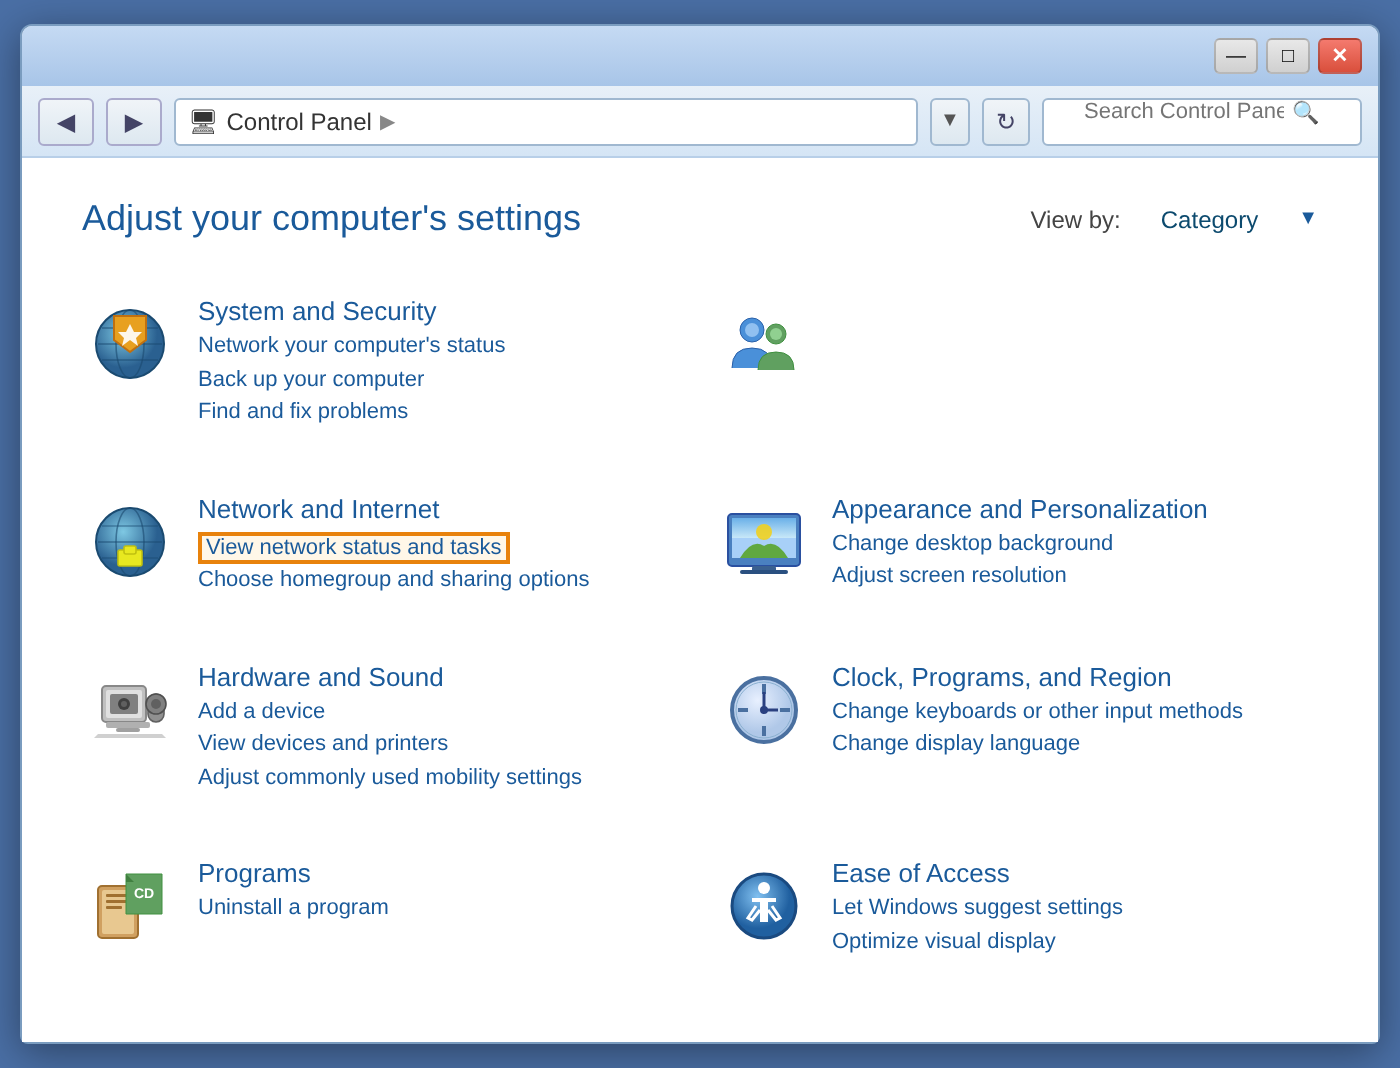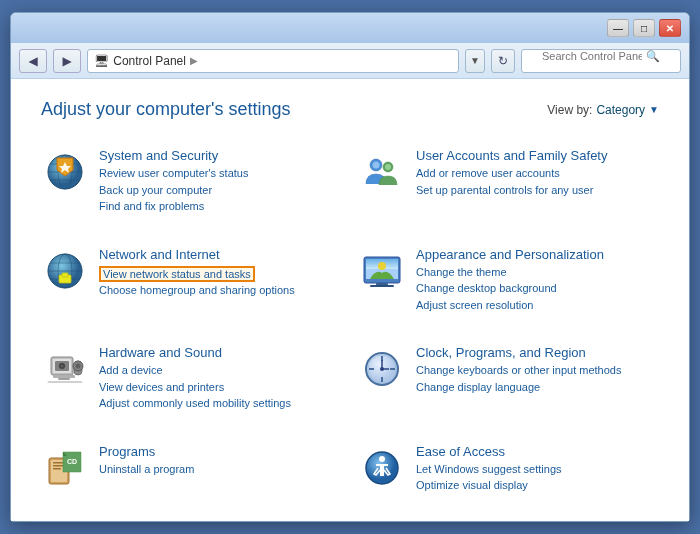--- a/index.html
+++ b/index.html
@@ -148,21 +148,21 @@
     .page-title {
       font-size: 18px;
       font-weight: 300;
       color: #1a5a9a;
     }
     .view-by {
       font-size: 12px;
       color: #444;
       display: flex;
       align-items: center;
-      gap: 4px;
+      gap: 20px;
     }
     .view-by-link {
       color: #0c4a6e;
       text-decoration: none;
       cursor: pointer;
     }
     .categories-grid {
       display: grid;
       grid-template-columns: 1fr 1fr;
       gap: 16px;
@@ -255,41 +255,36 @@
             <ellipse cx="20" cy="20" rx="7" ry="17" fill="none" stroke="#1a4a70" stroke-width="0.8" opacity="0.6"></ellipse>
             <line x1="4" y1="20" x2="36" y2="20" stroke="#1a4a70" stroke-width="0.8" opacity="0.6"></line>
             <line x1="6" y1="12" x2="34" y2="12" stroke="#1a4a70" stroke-width="0.8" opacity="0.6"></line>
             <line x1="6" y1="28" x2="34" y2="28" stroke="#1a4a70" stroke-width="0.8" opacity="0.6"></line>
             <path d="M28 6 L28 18 L20 24 L12 18 L12 6 Z" fill="#e8a020" stroke="#c07010" stroke-width="1"></path>
             <path d="M20 10 L22 14 L26 14 L23 17 L24 21 L20 18 L16 21 L17 17 L14 14 L18 14 Z" fill="white" opacity="0.9"></path>
           </svg>
         </div>
         <div class="category-text">
           <a class="category-title">System and Security</a>
-          <a class="category-link">Review user computer's status</a>
+          <a class="category-link">Network your computer's status</a>
           <a class="category-link">Back up your computer</a>
           <a class="category-link">Find and fix problems</a>
         </div>
       </div>
 
       <div class="category-item">
         <div class="category-icon">
           <svg viewBox="0 0 40 40" xmlns="http://www.w3.org/2000/svg">
             <circle cx="14" cy="13" r="6" fill="#4a90d9" stroke="#2a60a9" stroke-width="0.5"></circle>
             <circle cx="14" cy="13" r="3.5" fill="#90c0f0"></circle>
             <path d="M4 32 Q4 22 14 22 Q24 22 24 32" fill="#4a90d9" stroke="#2a60a9" stroke-width="0.5"></path>
             <circle cx="26" cy="15" r="5" fill="#60a060" stroke="#409040" stroke-width="0.5"></circle>
             <circle cx="26" cy="15" r="3" fill="#90d090"></circle>
             <path d="M17 33 Q17 24 26 24 Q35 24 35 33" fill="#60a060" stroke="#409040" stroke-width="0.5"></path>
           </svg>
-        </div>
-        <div class="category-text">
-          <a class="category-title">User Accounts and Family Safety</a>
-          <a class="category-link">Add or remove user accounts</a>
-          <a class="category-link">Set up parental controls for any user</a>
         </div>
       </div>
 
       <div class="category-item">
         <div class="category-icon">
           <svg viewBox="0 0 40 40" xmlns="http://www.w3.org/2000/svg">
             <defs>
               <radialGradient id="netGlobe" cx="40%" cy="35%">
                 <stop offset="0%" stop-color="#7ec8e3"></stop>
                 <stop offset="100%" stop-color="#2a6090"></stop>
@@ -326,21 +321,20 @@
               </linearGradient>
             </defs>
             <ellipse cx="20" cy="15" rx="4" ry="4" fill="#f0d020" opacity="0.9"></ellipse>
             <path d="M8 28 Q14 18 20 22 Q26 18 32 28 Z" fill="#60a840"></path>
             <rect x="14" y="32" width="12" height="3" fill="#3a6090" rx="1"></rect>
             <rect x="8" y="34" width="24" height="2" fill="#2a5080" rx="1"></rect>
           </svg>
         </div>
         <div class="category-text">
           <a class="category-title">Appearance and Personalization</a>
-          <a class="category-link">Change the theme</a>
           <a class="category-link">Change desktop background</a>
           <a class="category-link">Adjust screen resolution</a>
         </div>
       </div>
 
       <div class="category-item">
         <div class="category-icon">
           <svg viewBox="0 0 40 40" xmlns="http://www.w3.org/2000/svg">
             <rect x="6" y="8" width="22" height="18" rx="2" fill="#c0c0c0" stroke="#888" stroke-width="1"></rect>
             <rect x="8" y="10" width="18" height="14" rx="1" fill="#e0e0e0"></rect>

